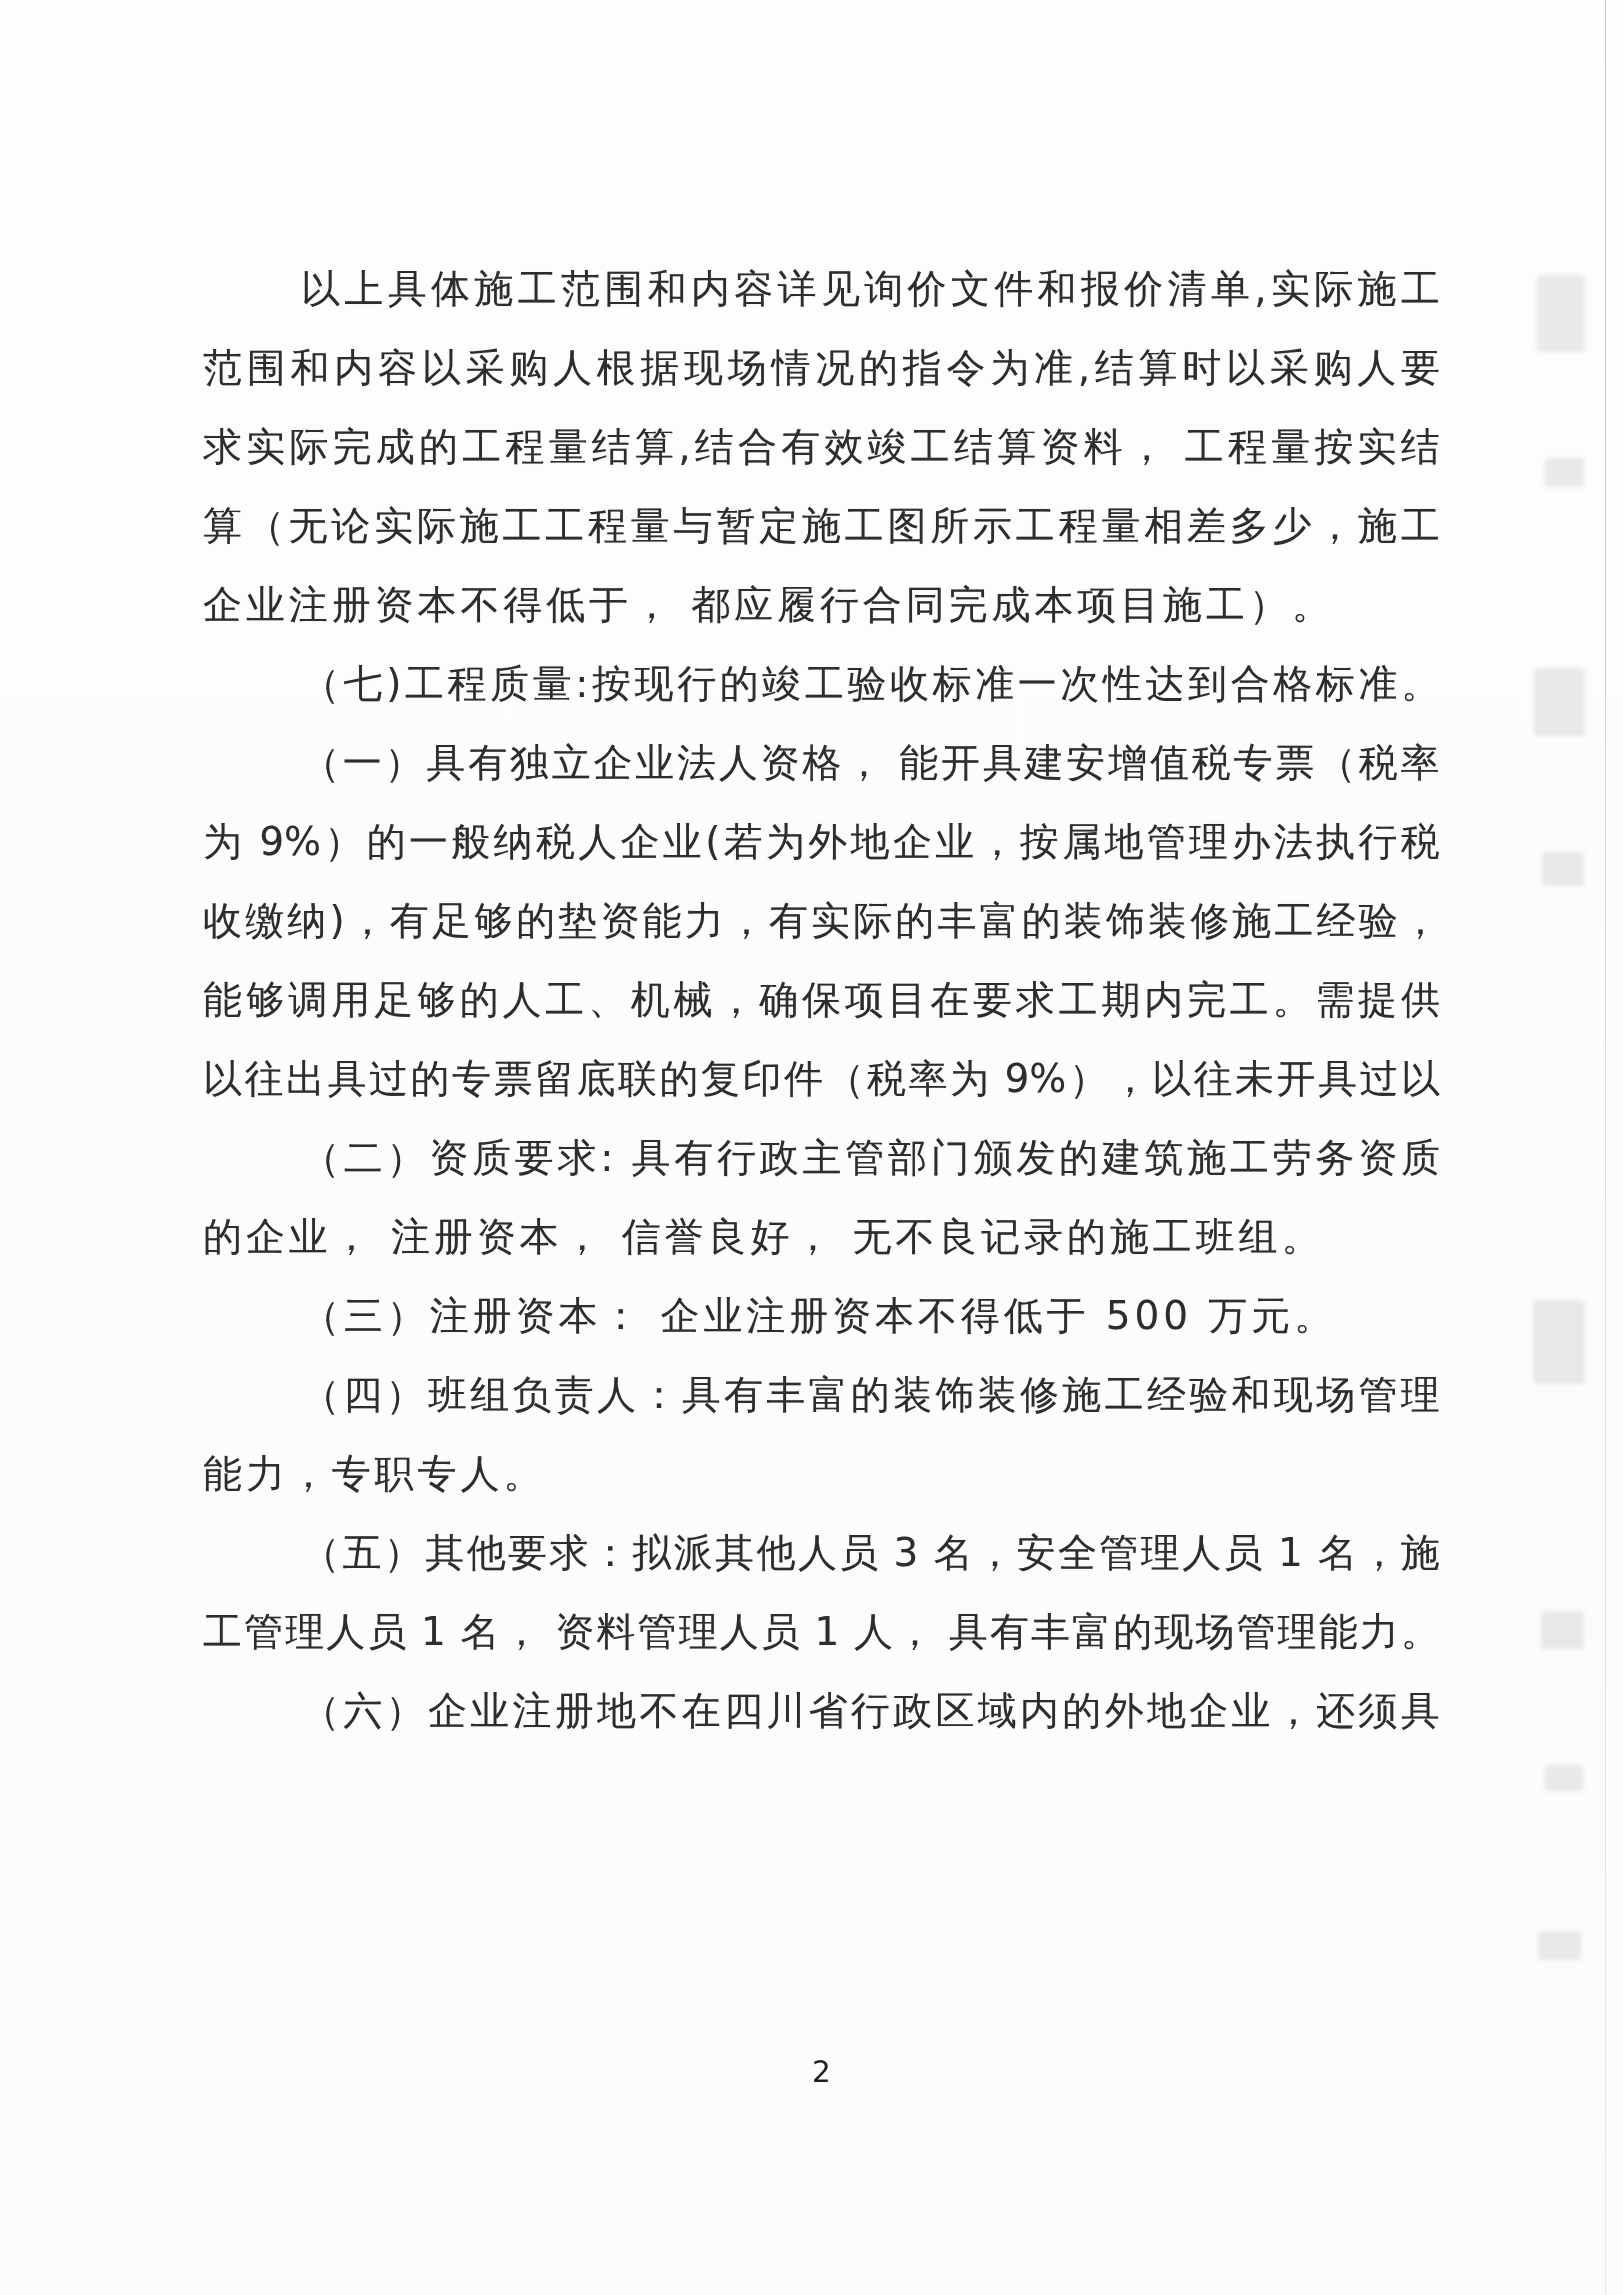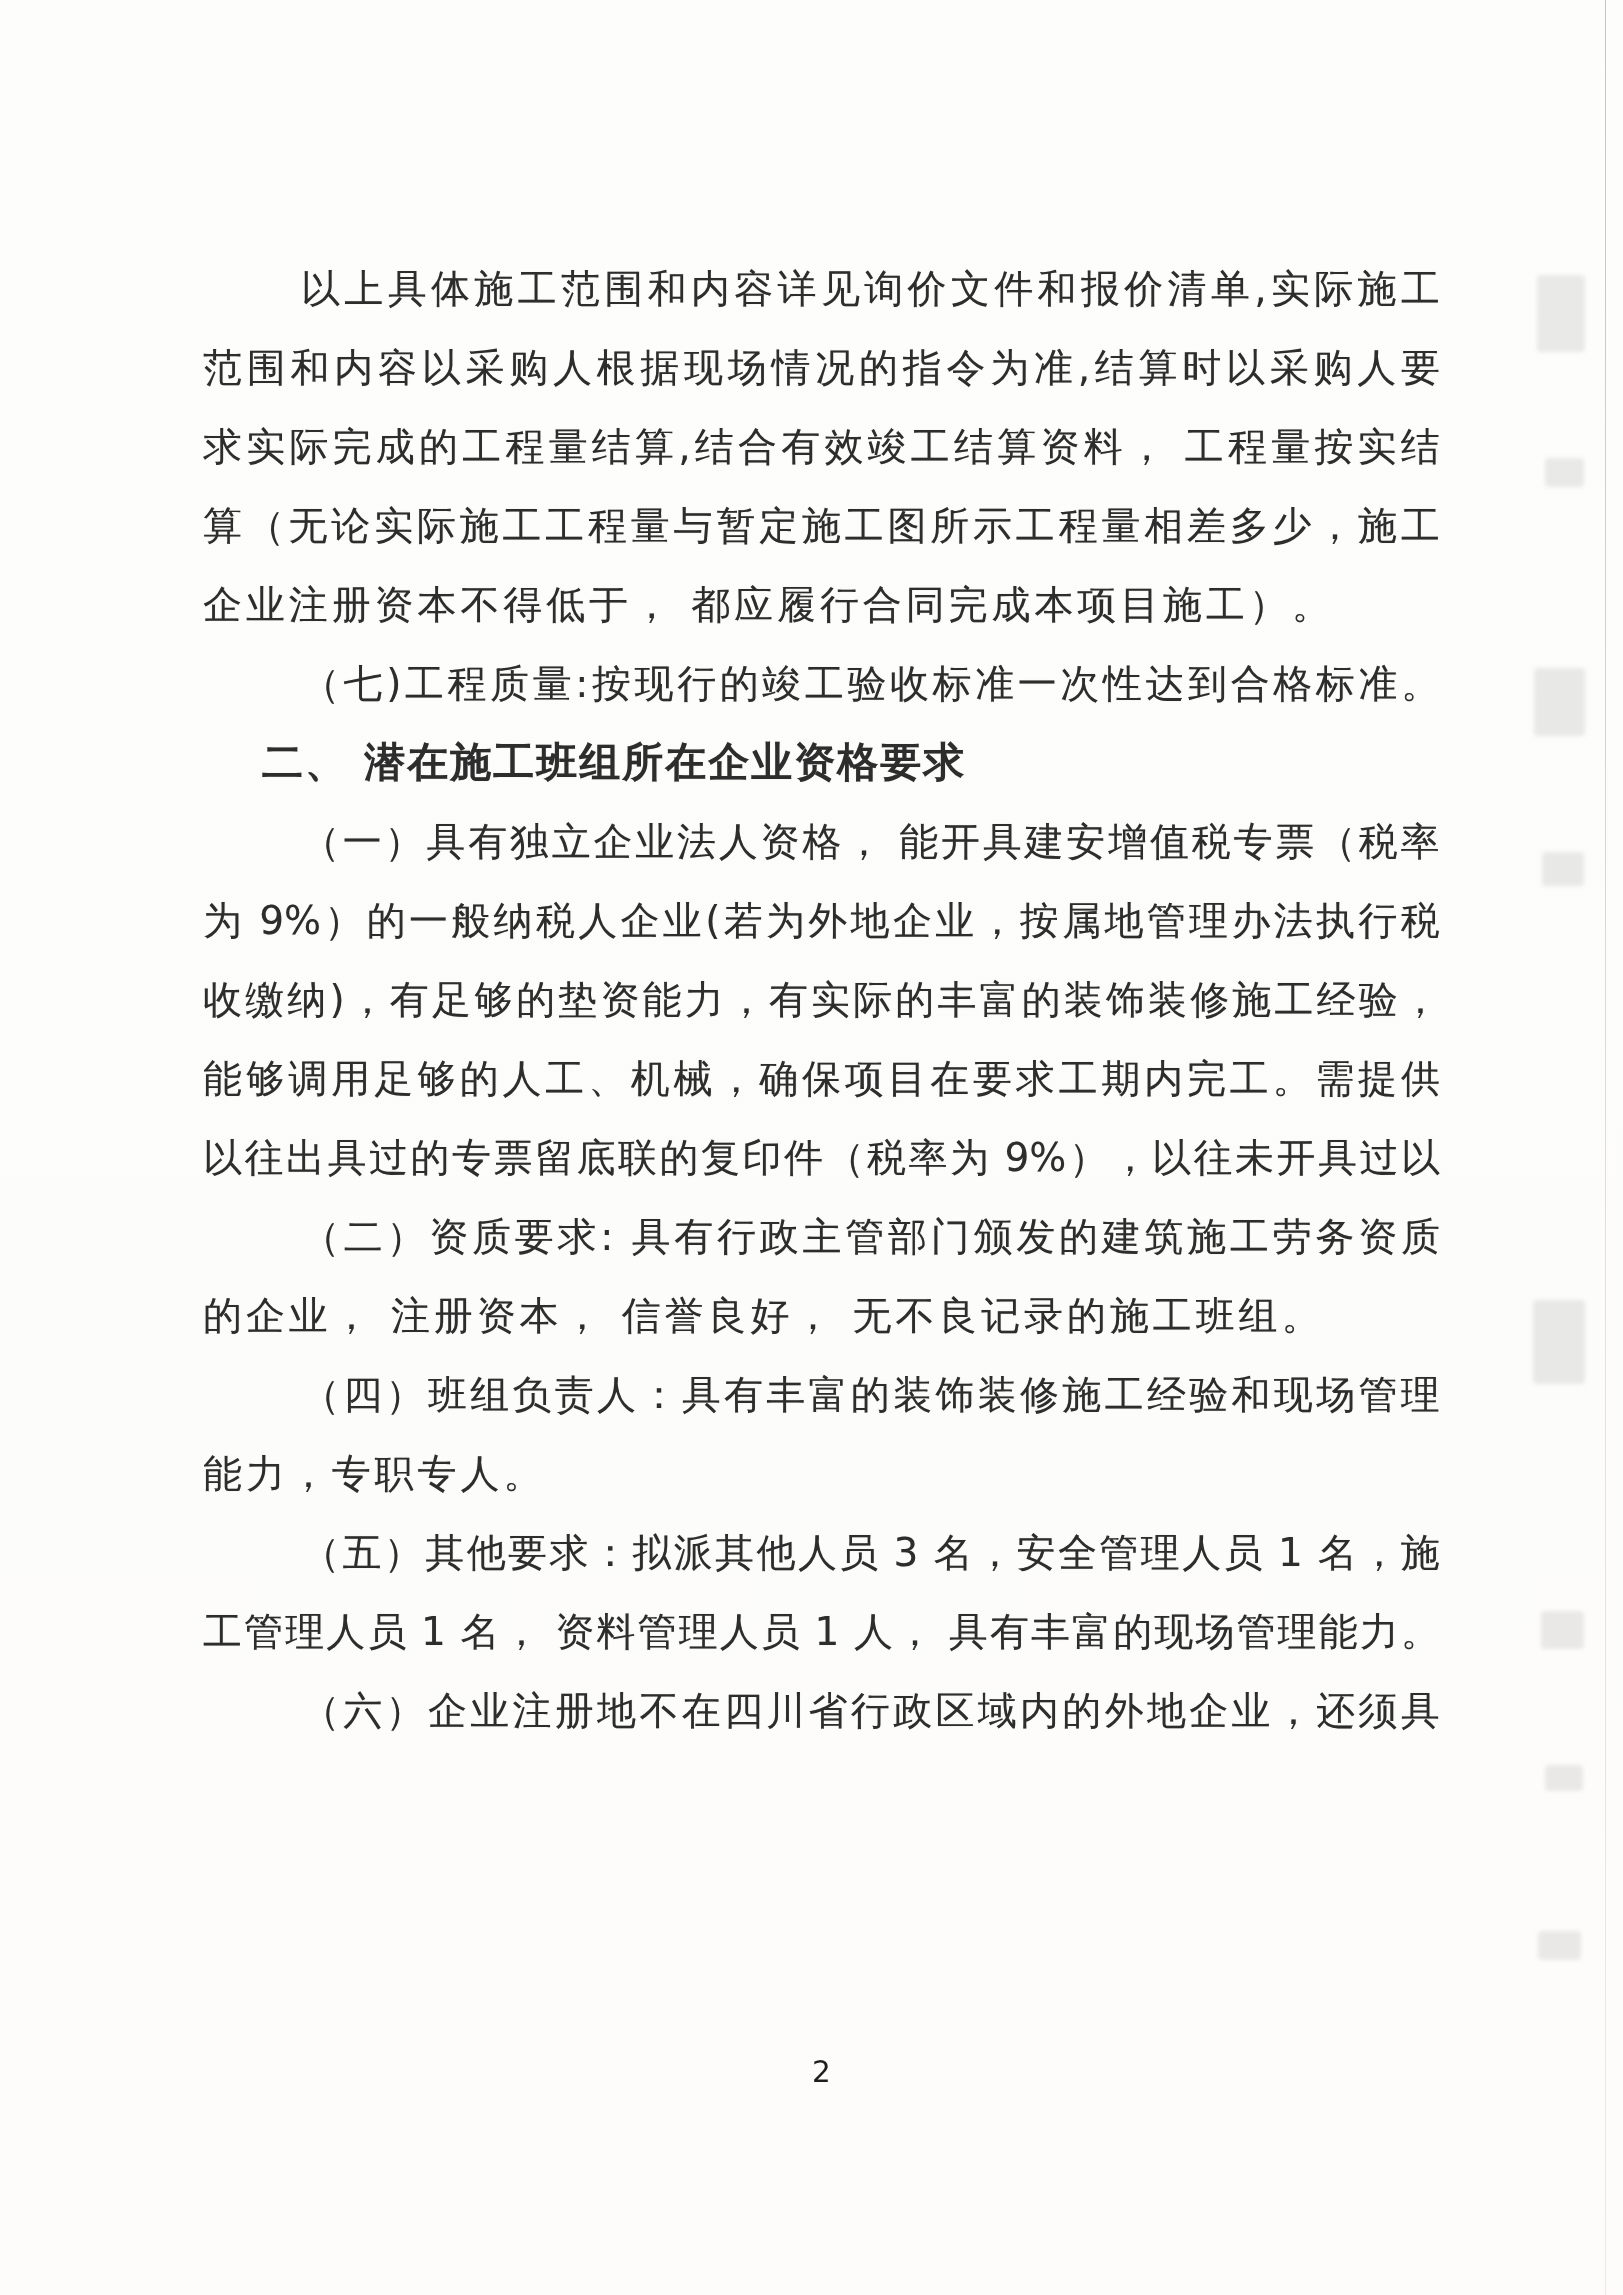--- a/index.html
+++ b/index.html
@@ -80,28 +80,28 @@
 <div class="page">
 
   <div class="doc-body">
 
   <div class="line justify" style="padding-left: 98px;"><span>以</span><span>上</span><span>具</span><span>体</span><span>施</span><span>工</span><span>范</span><span>围</span><span>和</span><span>内</span><span>容</span><span>详</span><span>见</span><span>询</span><span>价</span><span>文</span><span>件</span><span>和</span><span>报</span><span>价</span><span>清</span><span>单</span><span>,</span><span>实</span><span>际</span><span>施</span><span>工</span></div>
       <div class="line justify"><span>范</span><span>围</span><span>和</span><span>内</span><span>容</span><span>以</span><span>采</span><span>购</span><span>人</span><span>根</span><span>据</span><span>现</span><span>场</span><span>情</span><span>况</span><span>的</span><span>指</span><span>令</span><span>为</span><span>准</span><span>,</span><span>结</span><span>算</span><span>时</span><span>以</span><span>采</span><span>购</span><span>人</span><span>要</span></div>
       <div class="line justify"><span>求</span><span>实</span><span>际</span><span>完</span><span>成</span><span>的</span><span>工</span><span>程</span><span>量</span><span>结</span><span>算</span><span>,</span><span>结</span><span>合</span><span>有</span><span>效</span><span>竣</span><span>工</span><span>结</span><span>算</span><span>资</span><span>料</span><span>，</span><span class="sp">&nbsp;</span><span>工</span><span>程</span><span>量</span><span>按</span><span>实</span><span>结</span></div>
       <div class="line justify"><span>算</span><span>（</span><span>无</span><span>论</span><span>实</span><span>际</span><span>施</span><span>工</span><span>工</span><span>程</span><span>量</span><span>与</span><span>暂</span><span>定</span><span>施</span><span>工</span><span>图</span><span>所</span><span>示</span><span>工</span><span>程</span><span>量</span><span>相</span><span>差</span><span>多</span><span>少</span><span>，</span><span>施</span><span>工</span></div>
       <div class="line">企业注册资本不得低于， 都应履行合同完成本项目施工）。</div>
       <div class="line justify" style="padding-left: 98px;"><span>（</span><span>七</span><span>)</span><span>工</span><span>程</span><span>质</span><span>量</span><span>:</span><span>按</span><span>现</span><span>行</span><span>的</span><span>竣</span><span>工</span><span>验</span><span>收</span><span>标</span><span>准</span><span>一</span><span>次</span><span>性</span><span>达</span><span>到</span><span>合</span><span>格</span><span>标</span><span>准</span><span>。</span></div>
-      <div class="line bold" style="padding-left: 59px;">二、 潜在施工班组所在企业资格要求</div>
       <div class="line justify" style="padding-left: 98px;"><span>（</span><span>一</span><span>）</span><span>具</span><span>有</span><span>独</span><span>立</span><span>企</span><span>业</span><span>法</span><span>人</span><span>资</span><span>格</span><span>，</span><span class="sp">&nbsp;</span><span>能</span><span>开</span><span>具</span><span>建</span><span>安</span><span>增</span><span>值</span><span>税</span><span>专</span><span>票</span><span>（</span><span>税</span><span>率</span></div>
       <div class="line justify"><span>为</span><span class="sp">&nbsp;</span><span>9%</span><span>）</span><span>的</span><span>一</span><span>般</span><span>纳</span><span>税</span><span>人</span><span>企</span><span>业</span><span>(</span><span>若</span><span>为</span><span>外</span><span>地</span><span>企</span><span>业</span><span>，</span><span>按</span><span>属</span><span>地</span><span>管</span><span>理</span><span>办</span><span>法</span><span>执</span><span>行</span><span>税</span></div>
       <div class="line justify"><span>收</span><span>缴</span><span>纳</span><span>)</span><span>，</span><span>有</span><span>足</span><span>够</span><span>的</span><span>垫</span><span>资</span><span>能</span><span>力</span><span>，</span><span>有</span><span>实</span><span>际</span><span>的</span><span>丰</span><span>富</span><span>的</span><span>装</span><span>饰</span><span>装</span><span>修</span><span>施</span><span>工</span><span>经</span><span>验</span><span>，</span></div>
       <div class="line justify"><span>能</span><span>够</span><span>调</span><span>用</span><span>足</span><span>够</span><span>的</span><span>人</span><span>工</span><span>、</span><span>机</span><span>械</span><span>，</span><span>确</span><span>保</span><span>项</span><span>目</span><span>在</span><span>要</span><span>求</span><span>工</span><span>期</span><span>内</span><span>完</span><span>工</span><span>。</span><span>需</span><span>提</span><span>供</span></div>
       <div class="line justify"><span>以</span><span>往</span><span>出</span><span>具</span><span>过</span><span>的</span><span>专</span><span>票</span><span>留</span><span>底</span><span>联</span><span>的</span><span>复</span><span>印</span><span>件</span><span>（</span><span>税</span><span>率</span><span>为</span><span class="sp">&nbsp;</span><span>9%</span><span>）</span><span>，</span><span>以</span><span>往</span><span>未</span><span>开</span><span>具</span><span>过</span><span>以</span></div>
       <div class="line justify" style="padding-left: 98px;"><span>（</span><span>二</span><span>）</span><span>资</span><span>质</span><span>要</span><span>求</span><span>:</span><span class="sp">&nbsp;</span><span>具</span><span>有</span><span>行</span><span>政</span><span>主</span><span>管</span><span>部</span><span>门</span><span>颁</span><span>发</span><span>的</span><span>建</span><span>筑</span><span>施</span><span>工</span><span>劳</span><span>务</span><span>资</span><span>质</span></div>
       <div class="line">的企业， 注册资本， 信誉良好， 无不良记录的施工班组。</div>
+      <div class="line" style="padding-left: 98px;">（三）注册资本： 企业注册资本不得低于 500 万元。</div>
       <div class="line justify" style="padding-left: 98px;"><span>（</span><span>四</span><span>）</span><span>班</span><span>组</span><span>负</span><span>责</span><span>人</span><span>：</span><span>具</span><span>有</span><span>丰</span><span>富</span><span>的</span><span>装</span><span>饰</span><span>装</span><span>修</span><span>施</span><span>工</span><span>经</span><span>验</span><span>和</span><span>现</span><span>场</span><span>管</span><span>理</span></div>
       <div class="line">能力，专职专人。</div>
       <div class="line justify" style="padding-left: 98px;"><span>（</span><span>五</span><span>）</span><span>其</span><span>他</span><span>要</span><span>求</span><span>：</span><span>拟</span><span>派</span><span>其</span><span>他</span><span>人</span><span>员</span><span class="sp">&nbsp;</span><span>3</span><span class="sp">&nbsp;</span><span>名</span><span>，</span><span>安</span><span>全</span><span>管</span><span>理</span><span>人</span><span>员</span><span class="sp">&nbsp;</span><span>1</span><span class="sp">&nbsp;</span><span>名</span><span>，</span><span>施</span></div>
       <div class="line justify"><span>工</span><span>管</span><span>理</span><span>人</span><span>员</span><span class="sp">&nbsp;</span><span>1</span><span class="sp">&nbsp;</span><span>名</span><span>，</span><span class="sp">&nbsp;</span><span>资</span><span>料</span><span>管</span><span>理</span><span>人</span><span>员</span><span class="sp">&nbsp;</span><span>1</span><span class="sp">&nbsp;</span><span>人</span><span>，</span><span class="sp">&nbsp;</span><span>具</span><span>有</span><span>丰</span><span>富</span><span>的</span><span>现</span><span>场</span><span>管</span><span>理</span><span>能</span><span>力</span><span>。</span></div>
       <div class="line justify" style="padding-left: 98px;"><span>（</span><span>六</span><span>）</span><span>企</span><span>业</span><span>注</span><span>册</span><span>地</span><span>不</span><span>在</span><span>四</span><span>川</span><span>省</span><span>行</span><span>政</span><span>区</span><span>域</span><span>内</span><span>的</span><span>外</span><span>地</span><span>企</span><span>业</span><span>，</span><span>还</span><span>须</span><span>具</span></div>
     </div>
 
   <div class="page-number">2</div>
 
   <div class="scan-vline"></div>

